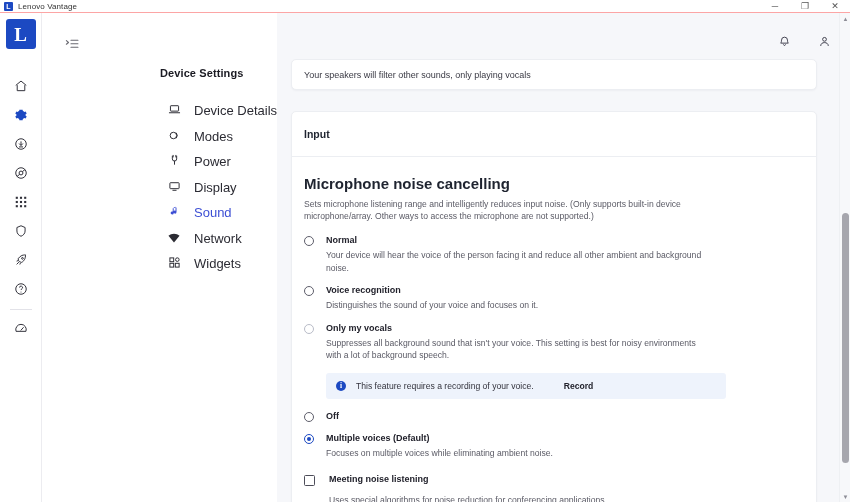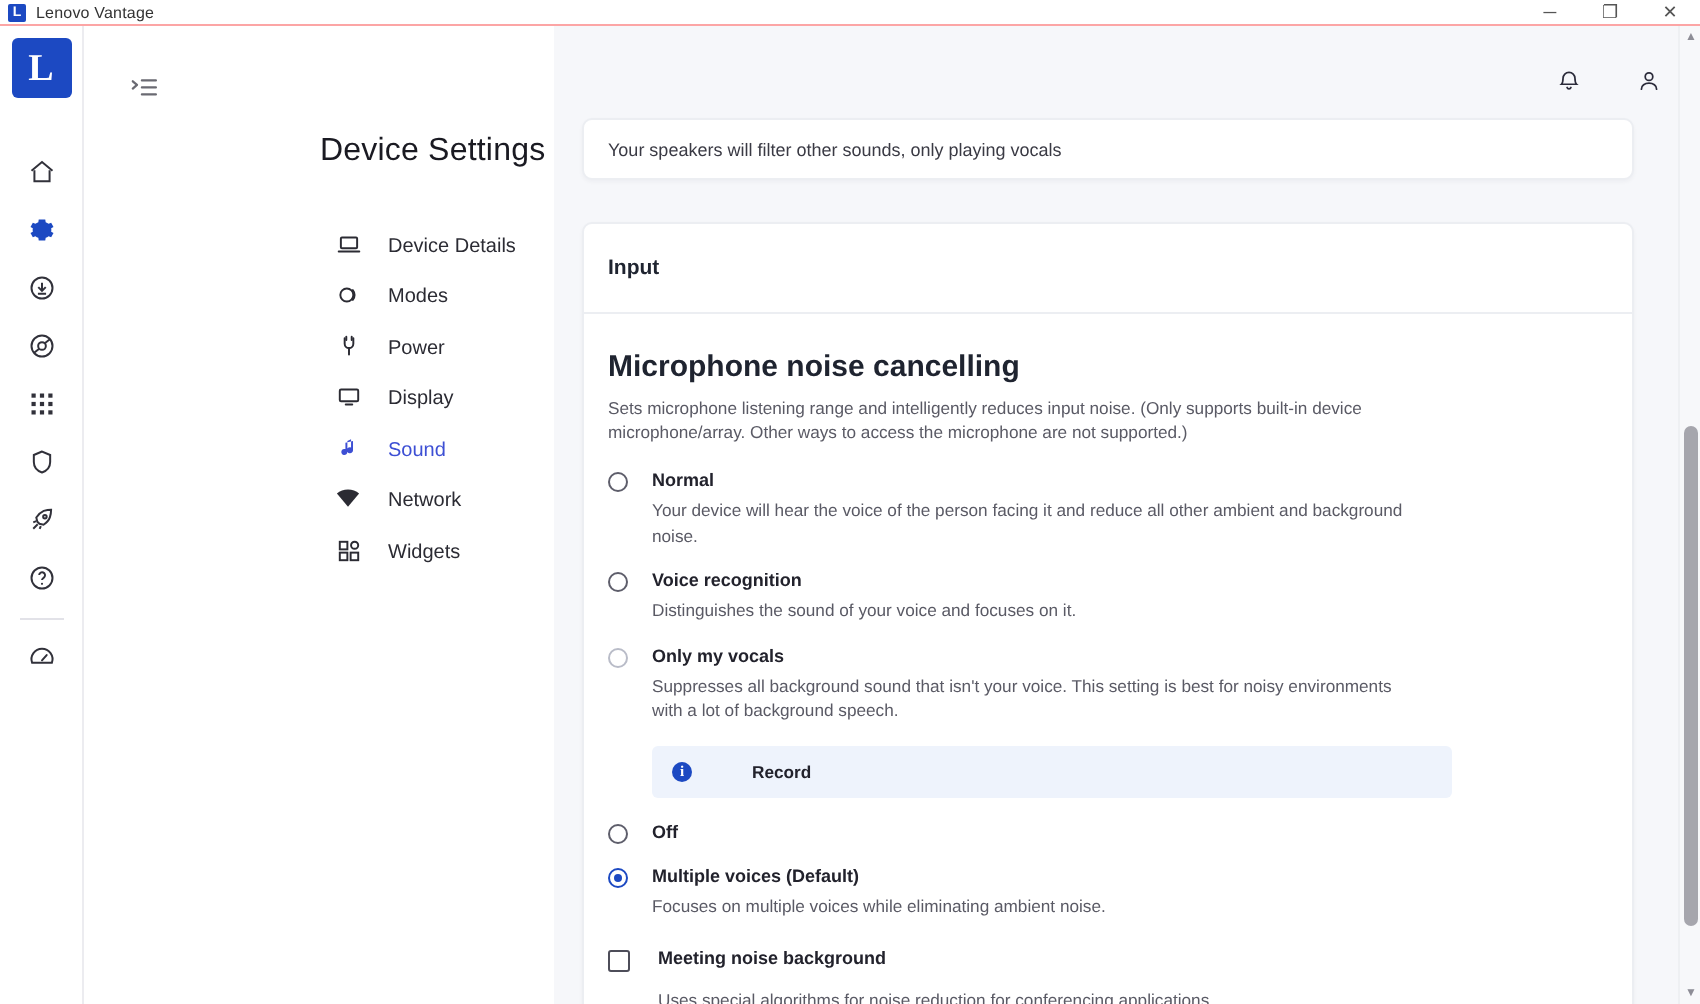--- a/index.html
+++ b/index.html
@@ -105,36 +105,36 @@
   .collapse-btn {
     position: absolute;
     left: 20px; top: 24px;
     width: 20px; height: 14px;
     display: flex; align-items: center; justify-content: center;
     color: #6a6a72;
   }
   .page-title {
     position: absolute;
     left: 118px; top: 54px;
-    font-size: 16px;
-    font-weight: normal;
+    font-size: 11px;
+    font-weight: bold;
     color: #1a1a22;
     letter-spacing: 0.1px;
   }
   .nav {
     position: absolute;
     left: 124px; top: 90px;
     width: 120px;
   }
   .nav-item {
     height: 25.5px;
     display: flex;
-    align-items: flex-end;
+    align-items: flex-start;
     color: #2b2b33;
-    font-size: 10px;
+    font-size: 13px;
   }
   .nav-item .nav-ico {
     width: 16px;
     display: flex; align-items: center; justify-content: center;
     flex: none;
     margin-right: 12px;
   }
   .nav-item.active { color: #3d4fd4; }
   .nav-item svg { display: block; }
 
@@ -587,20 +587,21 @@
               <div class="radio dim"></div>
             </div>
             <div class="txt">
               <div class="opt-label">Only my vocals</div>
               <div class="opt-desc">Suppresses all background sound that isn't your voice. This setting is best for noisy environments with a lot of background speech.</div>
             </div>
           </div>
 
           <div class="info-bar">
             <div class="info-ico">i</div>
+            <div class="info-text">This feature requires a recording of your voice.</div>
             <a class="info-link" href="#">Record</a>
           </div>
 
           <div class="opt">
             <div class="ctl">
               <div class="radio"></div>
             </div>
             <div class="txt">
               <div class="opt-label">Off</div>
             </div>
@@ -614,21 +615,21 @@
               <div class="opt-label">Multiple voices (Default)</div>
               <div class="opt-desc">Focuses on multiple voices while eliminating ambient noise.</div>
             </div>
           </div>
 
           <div class="opt cb">
             <div class="ctl">
               <div class="checkbox"></div>
             </div>
             <div class="txt">
-              <div class="opt-label">Meeting noise background</div>
+              <div class="opt-label">Meeting noise listening</div>
               <div class="opt-desc">Uses special algorithms for noise reduction for conferencing applications.</div>
             </div>
           </div>
 
         </div>
       </div>
     </div>
 
     <div class="scrollbar">
       <div class="sb-arrow">▲</div>

